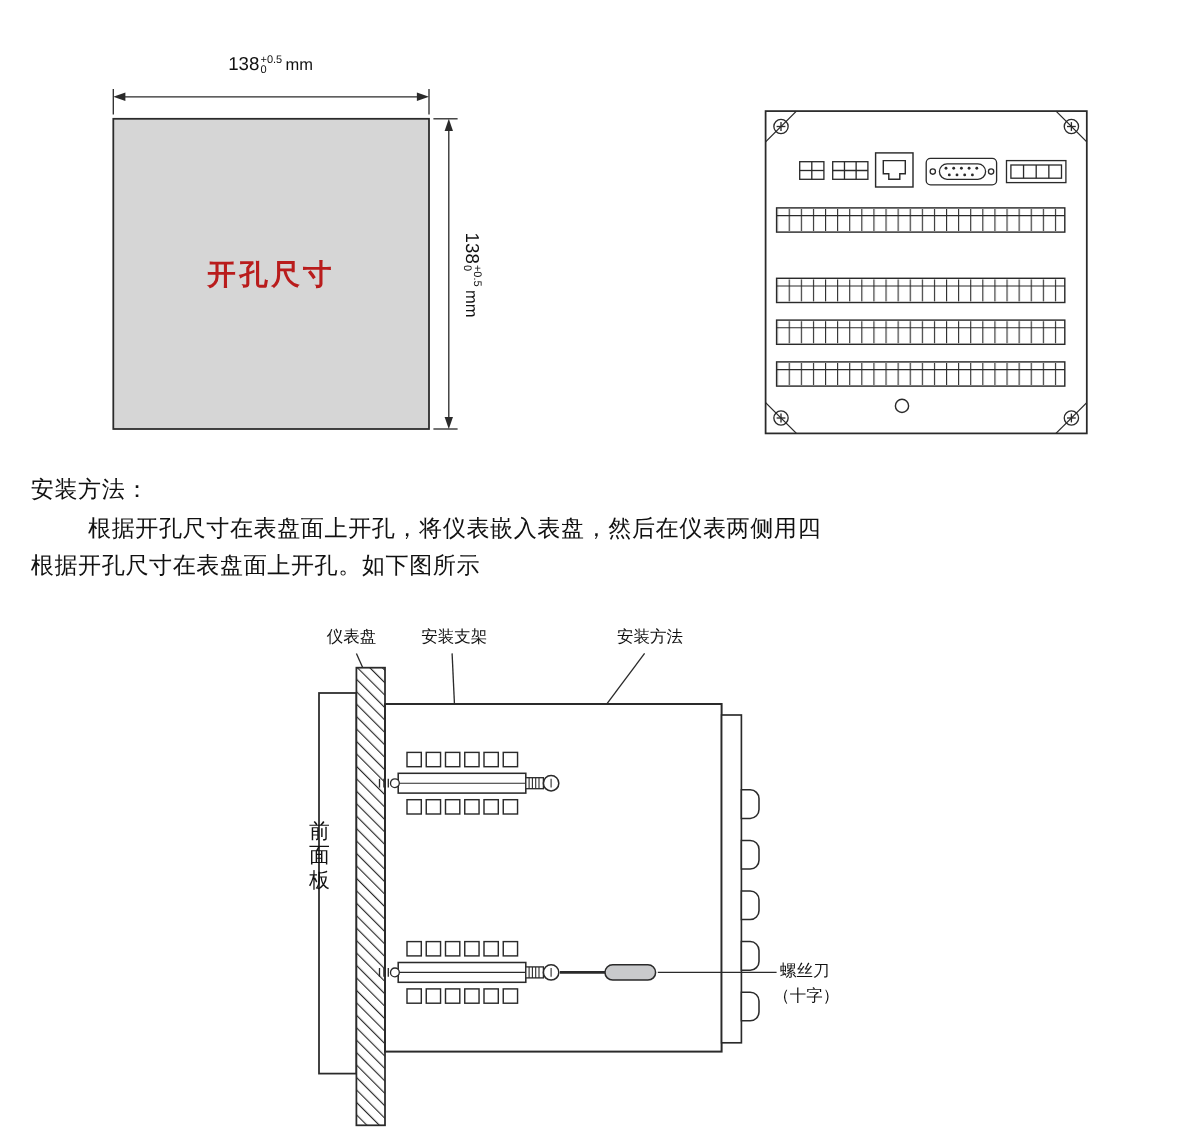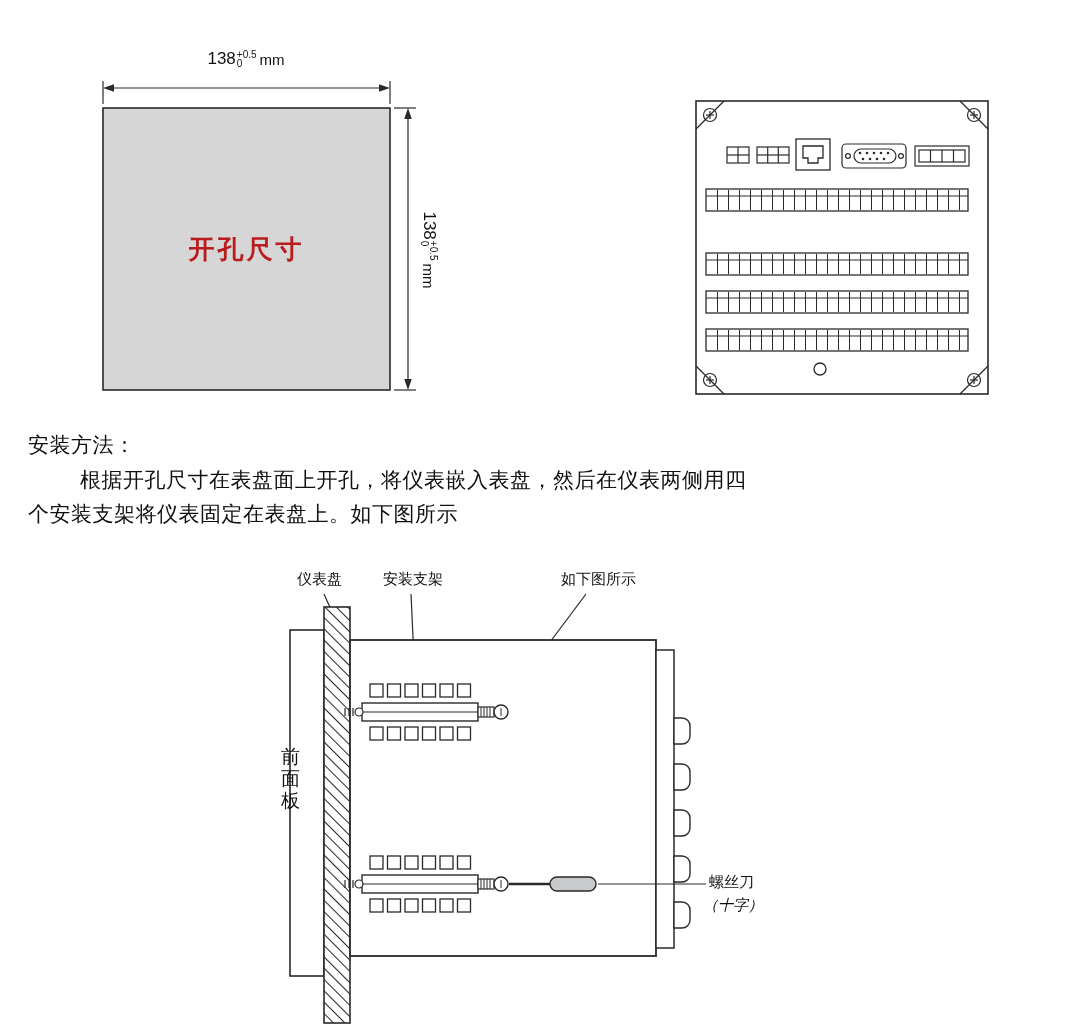--- a/index.html
+++ b/index.html
@@ -188,20 +188,20 @@
     <span>+0.5</span>
     <span>0</span>
   </span>
   <span class="dim-unit">mm</span>
 </div>
 
 <div class="cutout-label">开孔尺寸</div>
 
 <div class="para" style="left:28px;top:431px;text-align:center;">安装方法：</div>
 <div class="para" style="left:66px;top:466px;margin-left:14px;">根据开孔尺寸在表盘面上开孔，将仪表嵌入表盘，然后在仪表两侧用四</div>
-<div class="para" style="left:28px;top:500px;">个安装支架将仪表固定在表盘上。如下图所示</div>
+<div class="para" style="left:28px;top:500px;">根据开孔尺寸在表盘面上开孔。如下图所示</div>
 
 <div class="dlabel" style="left:297px;top:570px;">仪表盘</div>
 <div class="dlabel" style="left:383px;top:570px;font-family:Liberation Mono, monospace;">安装支架</div>
-<div class="dlabel" style="left:561px;top:570px;">如下图所示</div>
+<div class="dlabel" style="left:561px;top:570px;">安装方法</div>
 <div class="vlabel" style="left:247px;top:746px;margin-left:33px;">前面板</div>
 <div class="dlabel" style="left:709px;top:873px;text-align:right;">螺丝刀</div>
-<div class="dlabel" style="left:703px;top:896px;font-style:italic;">（十字）</div>
+<div class="dlabel" style="left:703px;top:896px;">（十字）</div>
 
 </body></html>

